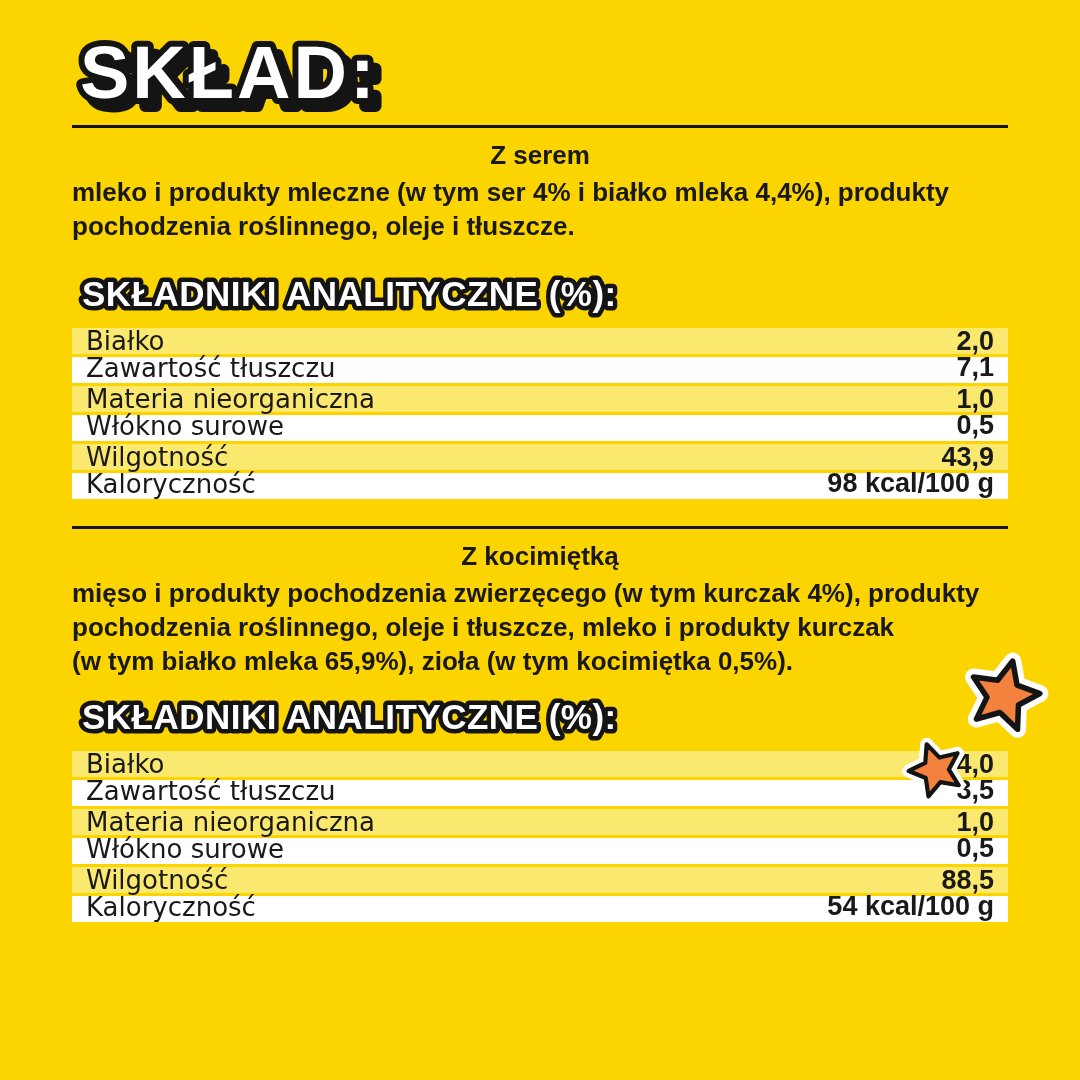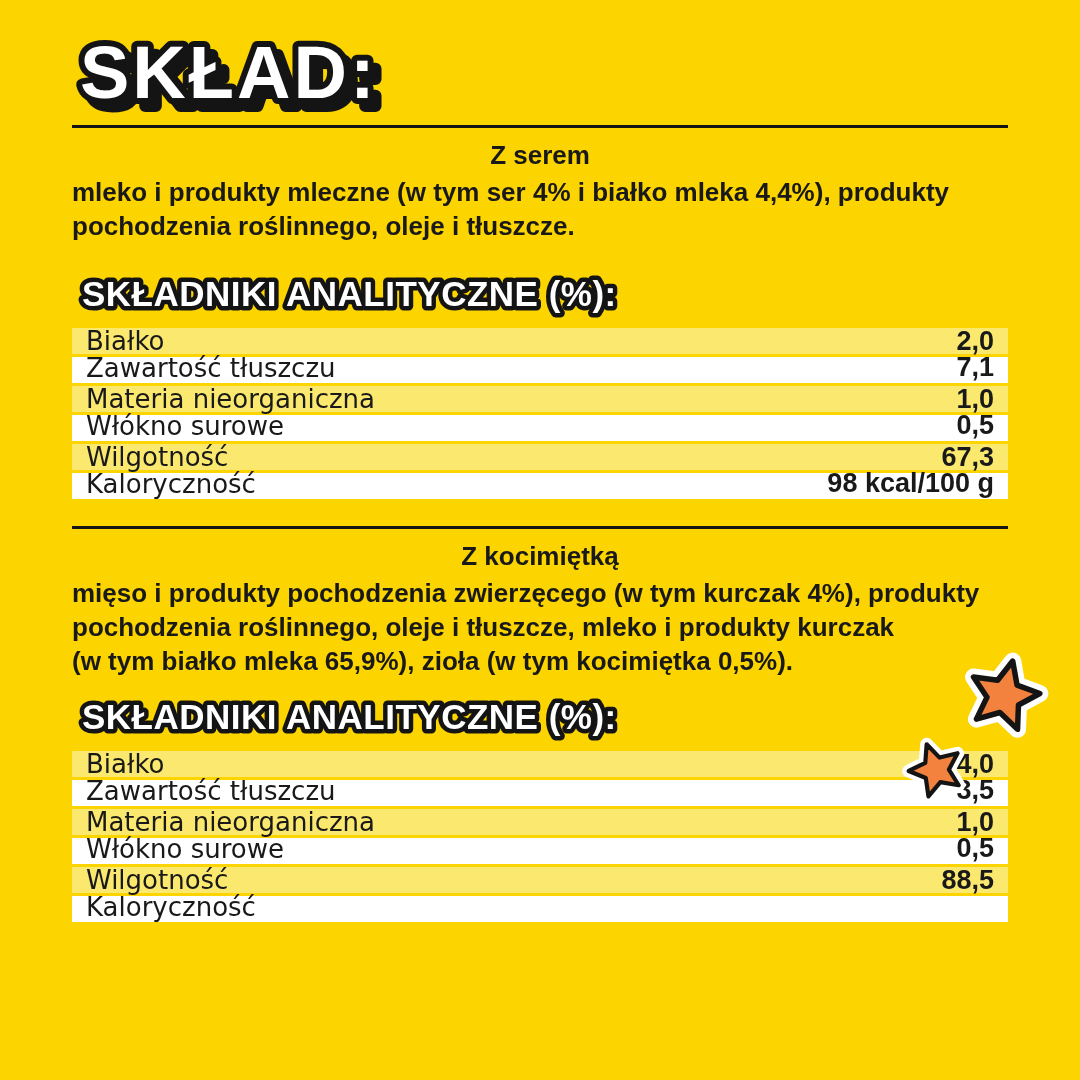--- a/index.html
+++ b/index.html
@@ -167,21 +167,21 @@
     <div class="row pale">
       <span class="row-label">Materia nieorganiczna</span>
       <span class="row-value">1,0</span>
     </div>
     <div class="row white">
       <span class="row-label">Włókno surowe</span>
       <span class="row-value">0,5</span>
     </div>
     <div class="row pale">
       <span class="row-label">Wilgotność</span>
-      <span class="row-value">67,3</span>
+      <span class="row-value">43,9</span>
     </div>
     <div class="row white">
       <span class="row-label">Kaloryczność</span>
       <span class="row-value">98 kcal/100 g</span>
     </div>
   </div>
 
   <hr class="divider divider-2">
 
   <div class="section-name">Z kocimiętką</div>
@@ -211,20 +211,21 @@
     <div class="row white">
       <span class="row-label">Włókno surowe</span>
       <span class="row-value">0,5</span>
     </div>
     <div class="row pale">
       <span class="row-label">Wilgotność</span>
       <span class="row-value">88,5</span>
     </div>
     <div class="row white">
       <span class="row-label">Kaloryczność</span>
+      <span class="row-value">54 kcal/100 g</span>
     </div>
   </div>
 
   <svg class="stars-svg" viewBox="0 0 210 210">
     <g transform="translate(126,72) rotate(14)">
       <path class="star-halo" d="M0,-36 L9.99,-13.75 L34.2,-11.1 L16.2,5.25 L21.2,29.1 L0,17 L-21.2,29.1 L-16.2,5.25 L-34.2,-11.1 L-9.99,-13.75 Z"></path>
       <path class="star-body" d="M0,-36 L9.99,-13.75 L34.2,-11.1 L16.2,5.25 L21.2,29.1 L0,17 L-21.2,29.1 L-16.2,5.25 L-34.2,-11.1 L-9.99,-13.75 Z" fill="#F2823E"></path>
     </g>
     <g transform="translate(58,146) rotate(-20) scale(0.76)">
       <path class="star-halo" d="M0,-36 L9.99,-13.75 L34.2,-11.1 L16.2,5.25 L21.2,29.1 L0,17 L-21.2,29.1 L-16.2,5.25 L-34.2,-11.1 L-9.99,-13.75 Z"></path>

